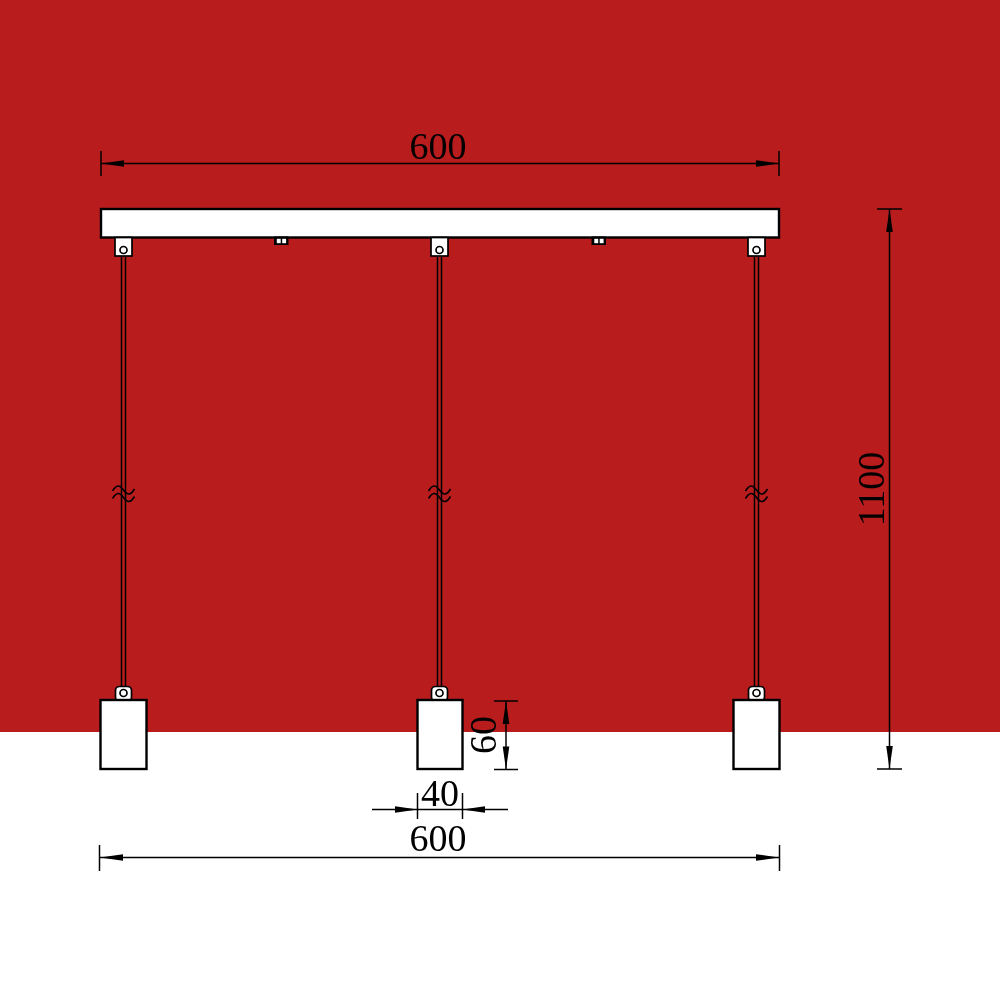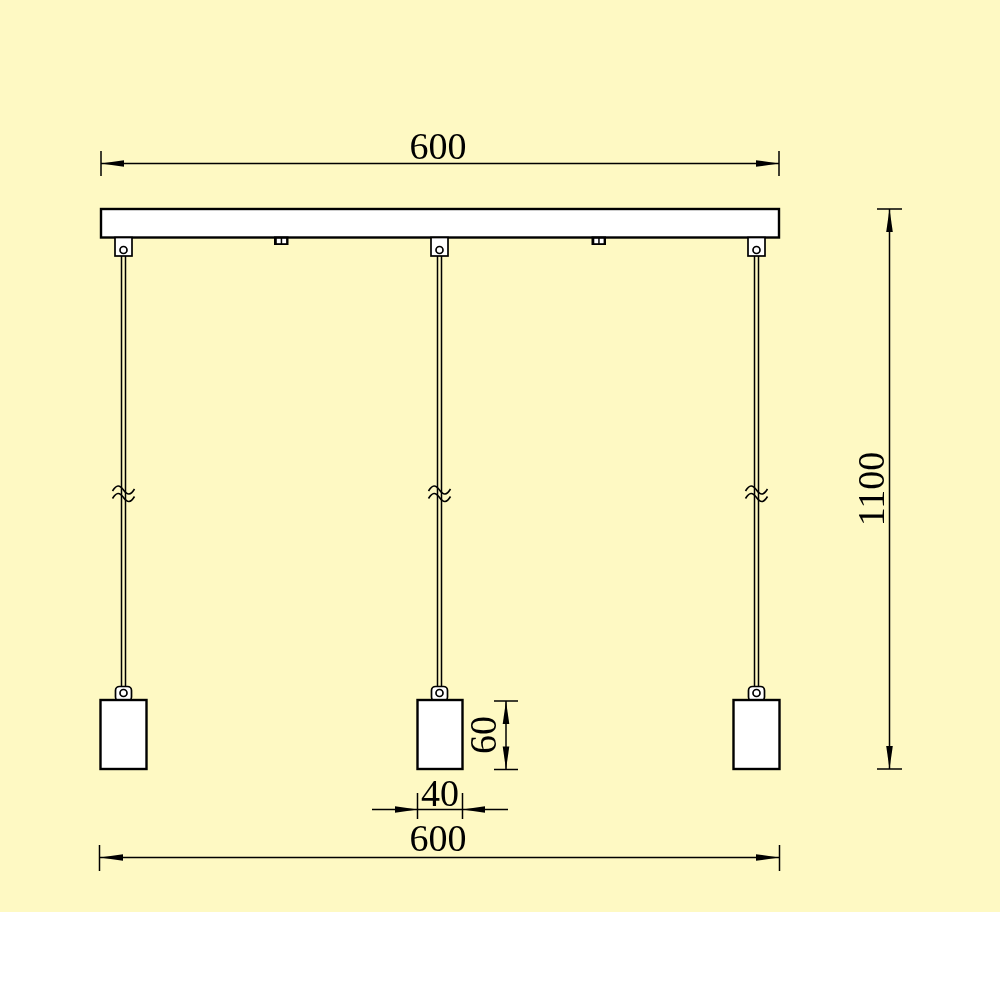--- a/index.html
+++ b/index.html
@@ -6,22 +6,22 @@
     margin: 0;
     padding: 0;
     background: #ffffff;
     width: 1000px;
     height: 1000px;
     overflow: hidden;
   }
   .drawing-stage {
     position: relative;
     width: 1000px;
-    height: 912px;
-    background: #fef9c3;
+    height: 732px;
+    background: #b91c1c;
   }
   svg { display: block; }
   .outline      { fill: #ffffff; stroke: #000000; stroke-width: 2.4; }
   .outline-thin { fill: #ffffff; stroke: #000000; stroke-width: 1.7; }
   .cordline     { fill: none; stroke: #000000; stroke-width: 1.5; }
   .wave         { fill: none; stroke: #000000; stroke-width: 1.6; }
   .dimline      { fill: none; stroke: #000000; stroke-width: 1.5; }
   .arrowhead    { fill: #000000; stroke: none; }
   .nub          { fill: #000000; stroke: none; }
   .nub-hole     { fill: #ffffff; stroke: none; }

